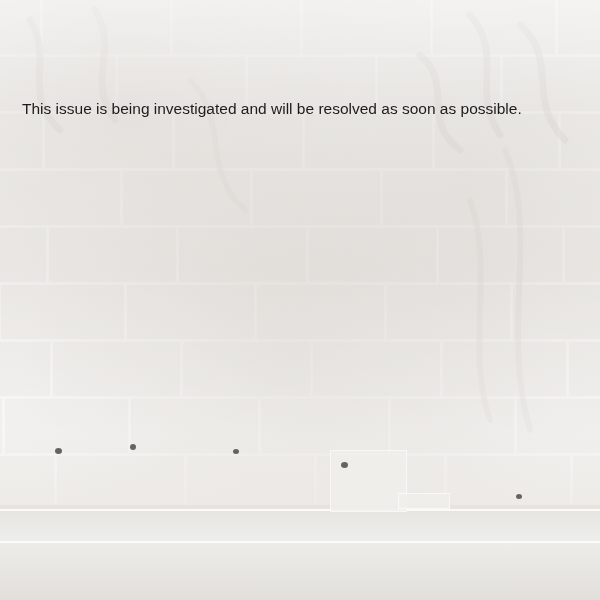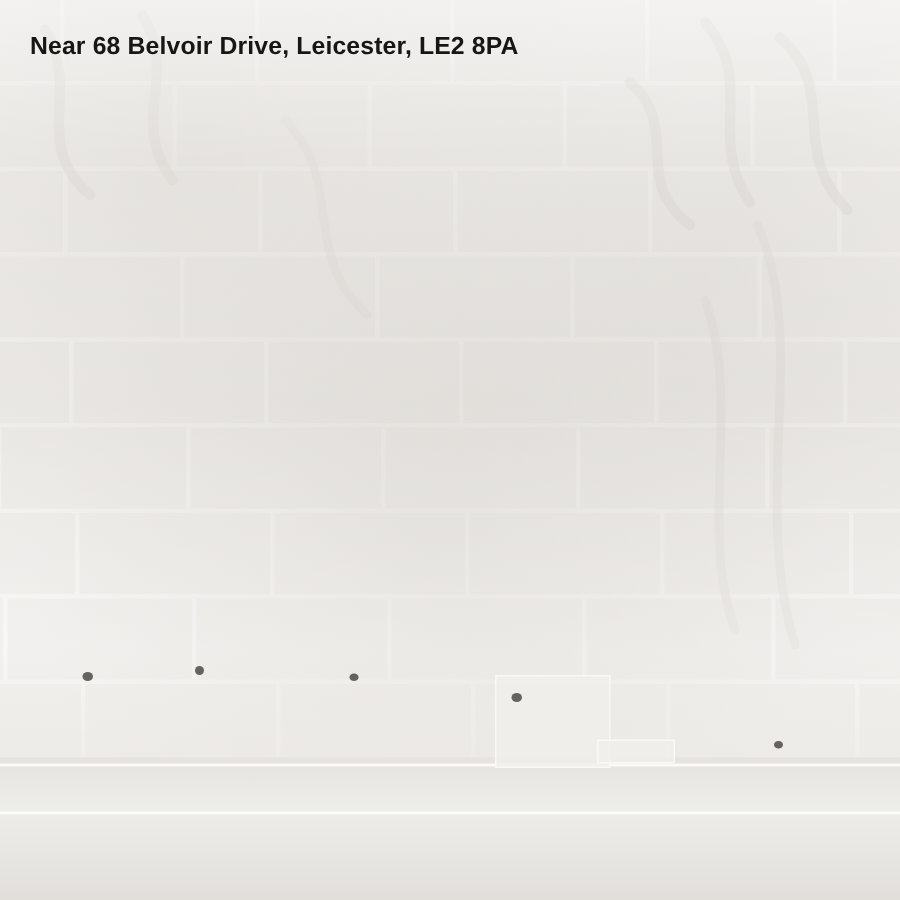--- a/index.html
+++ b/index.html
@@ -222,18 +222,18 @@
       <div class="kerb-object" style="left:330px; top:-55px; width:75px; height:60px;"></div>
       <div class="kerb-object" style="left:398px; top:-12px; width:50px; height:14px;"></div>
       <div class="debris" style="left:55px; top:-57px; width:7px; height:6px;"></div>
       <div class="debris" style="left:130px; top:-61px; width:6px; height:6px;"></div>
       <div class="debris" style="left:233px; top:-56px; width:6px; height:5px;"></div>
       <div class="debris" style="left:341px; top:-43px; width:7px; height:6px;"></div>
       <div class="debris" style="left:516px; top:-11px; width:6px; height:5px;"></div>
     </div>
   </div>
 
-  <div class="card-title">Near 68 Belvoir Drive, Leicester, LE2 8PA</div>
 
   <div class="message-block">
+    <p>This issue is being investigated and will be resolved as soon as possible.</p>
   </div>
 
 </div>
 
 </body></html>

